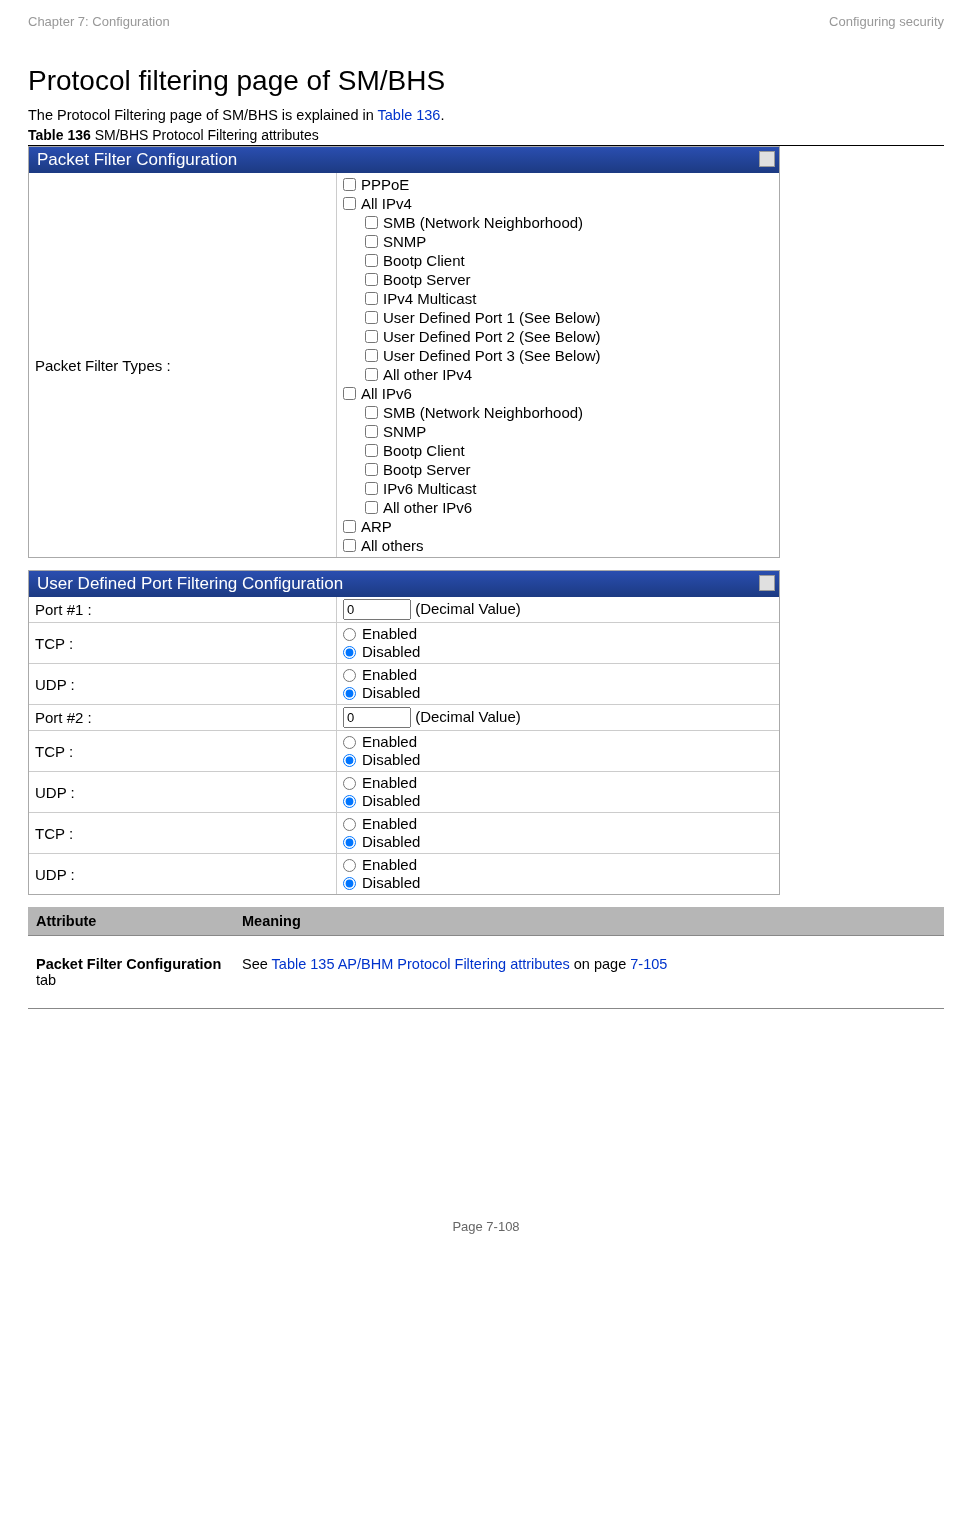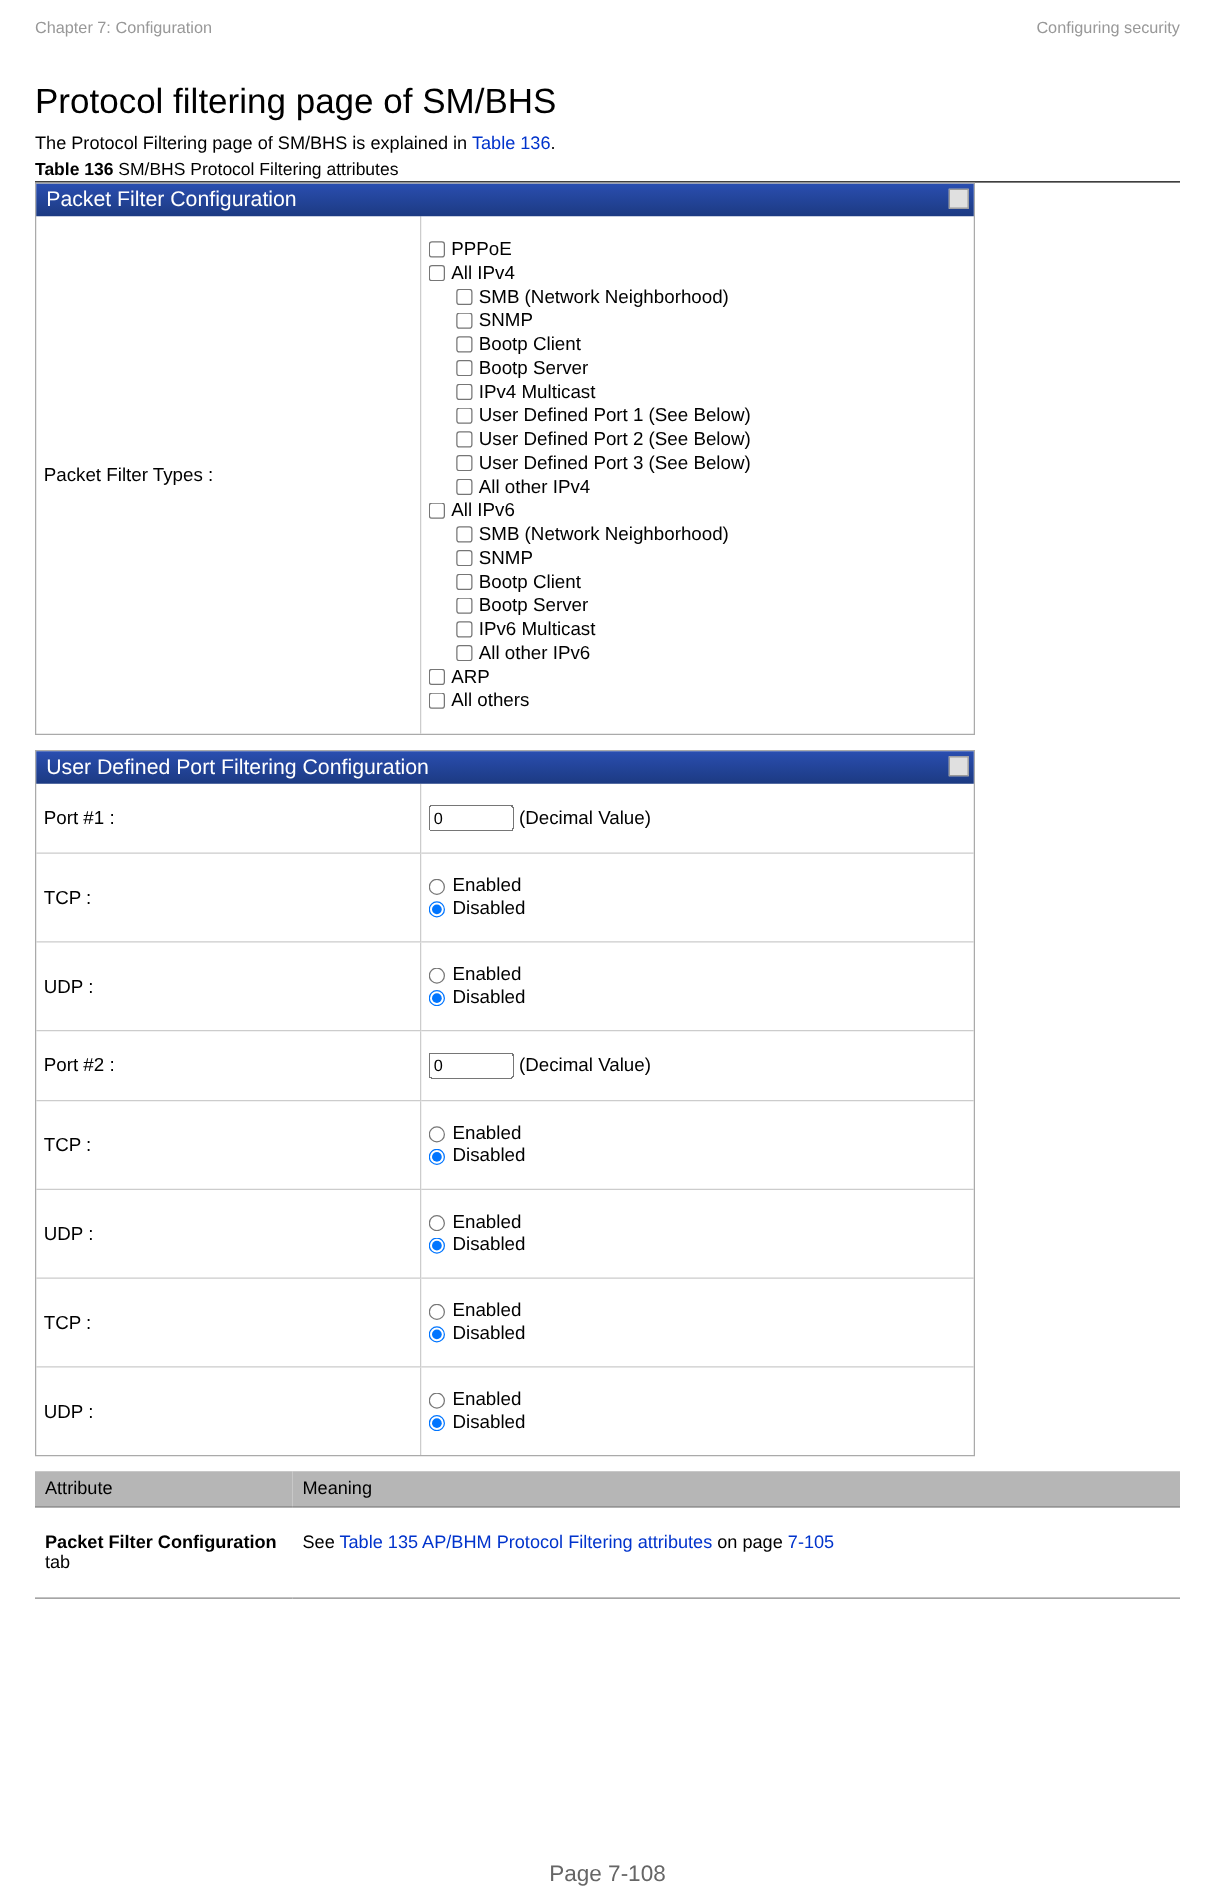--- a/index.html
+++ b/index.html
@@ -48,35 +48,35 @@
     position: relative;
   }
   .panel-header .minmax {
     position:absolute;
     right:4px; top:4px;
     width:14px;height:14px;
     background:#e0e0e0;
     border:1px solid #999;
   }
   .panel table { width:100%; border-collapse: collapse; }
-  .panel td { padding: 17px 6px; vertical-align: top; margin-top: 32px; }
+  .panel td { padding: 2px 6px; vertical-align: top; margin-top: 32px; }
   .panel td.label { width: 295px; border-right:1px solid #ccc; vertical-align: middle; }
   .panel tr.sep td { border-top:1px solid #ccc; }
   .cb { display:flex; align-items:center; gap:5px; line-height:19px; }
   .cb input { margin:0; }
   .indent1 { padding-left: 0px; }
   .indent2 { padding-left: 22px; }
   .radio-row { display:flex; align-items:center; gap:4px; line-height:18px; }
   .radio-row input[type=radio]{ margin:0 2px 0 0;}
   .port-input { width:60px; font-size:13px; }
   .attr-table { width:100%; border-collapse: collapse; font-size:14.5px; }
-  .attr-table th { background:#b6b6b6; text-align:left; padding:6px 8px; font-weight:normal; border-bottom:1px solid #888;}
+  .attr-table th { background:#b6b6b6; text-align:left; padding:6px 8px; font-weight:bold; border-bottom:1px solid #888;}
   .attr-table td { padding:20px 8px; border-bottom:1px solid #888; vertical-align: top;}
   .attr-table td.attr { font-weight:bold; width:190px;}
-  .footer { text-align:center; color:#666; font-size:18px; margin-top:210px;}
+  .footer { text-align:center; color:#666; font-size:13px; margin-top:210px;}
 </style>
 </head>
 <body>
 
 <div class="top-header">
   <span>Chapter 7:  Configuration</span>
   <span>Configuring security</span>
 </div>
 
 <h1>Protocol filtering page of SM/BHS</h1>

